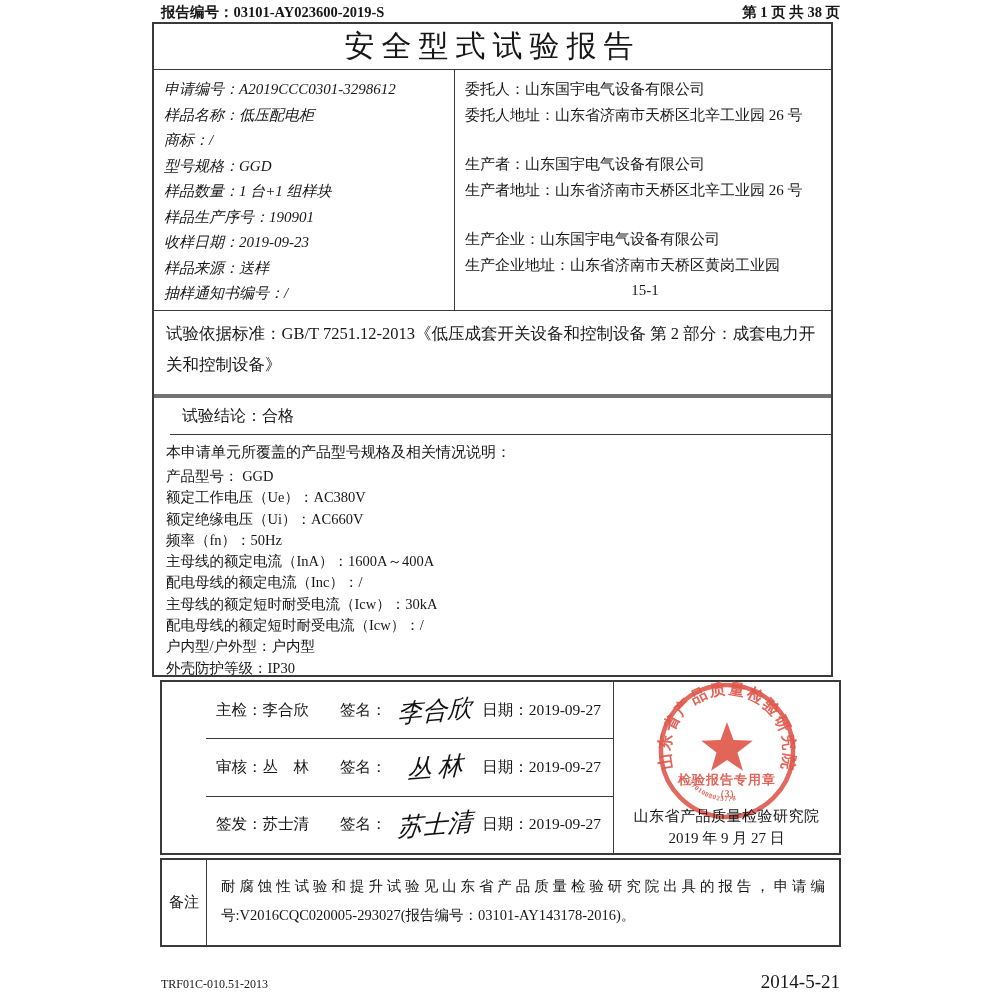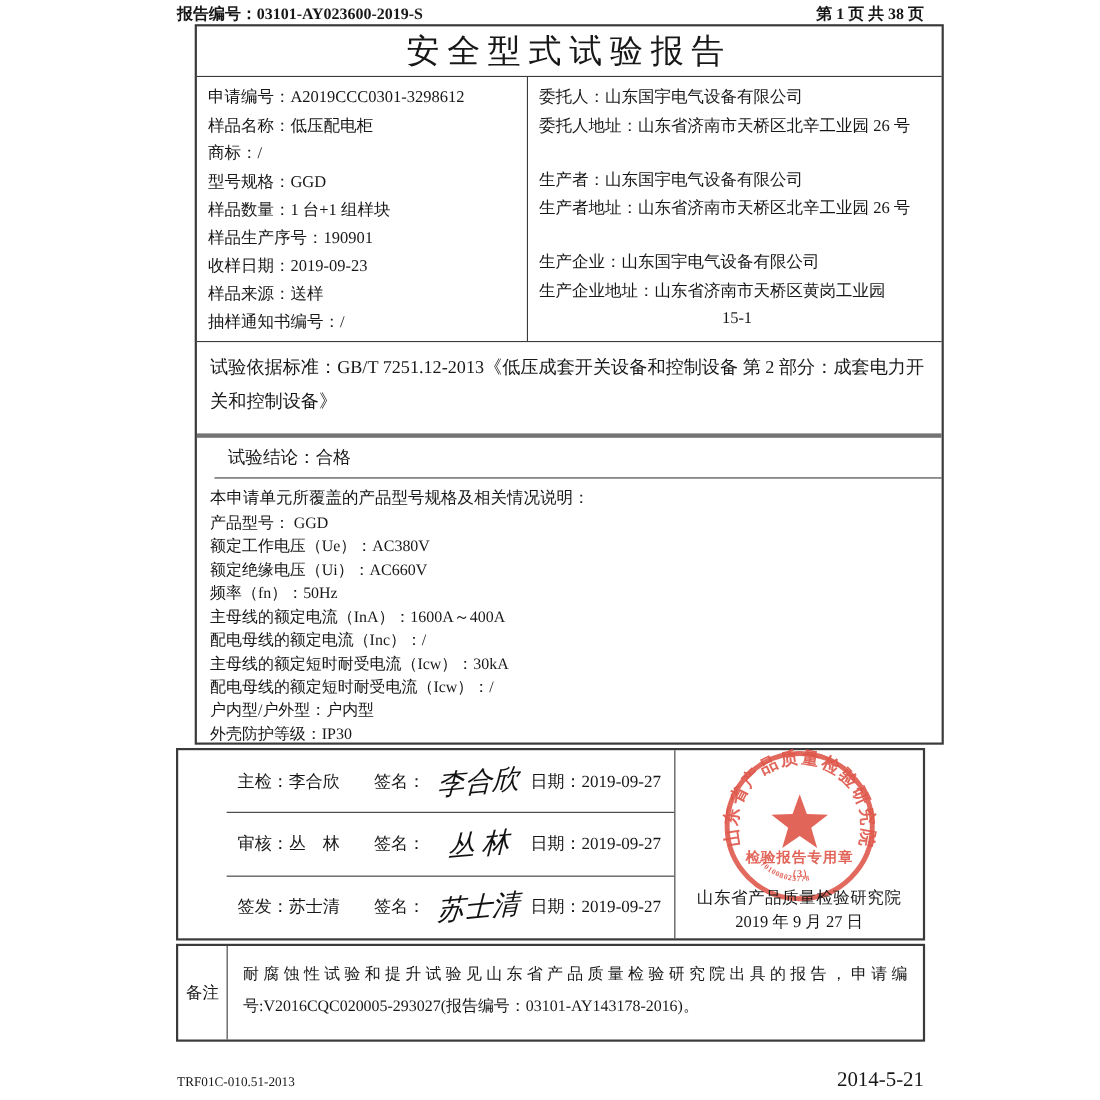--- a/index.html
+++ b/index.html
@@ -5,27 +5,27 @@
   html,body{margin:0;padding:0;}
   body{
     width:1000px;height:1000px;position:relative;background:#ffffff;
     font-family:"Liberation Serif", serif;color:#171717;
     -webkit-font-smoothing:antialiased;
   }
   
   .doc-header{position:absolute;top:3px;left:161px;width:679px;display:flex;
     justify-content:space-between;font-size:14.5px;font-weight:bold;gap:32px;}
   
-  .main-table{position:absolute;left:177px;top:22px;width:677px;height:651px;
+  .main-table{position:absolute;left:152px;top:22px;width:677px;height:651px;
     border:2px solid #3a3a3a;display:flex;flex-direction:column;background:#fff;}
   .title-row{height:45px;flex:0 0 45px;display:flex;align-items:center;justify-content:center;
     font-size:30px;letter-spacing:7px;border-bottom:1px solid #3a3a3a;font-weight:500;}
   .info-row{flex:0 0 240px;display:flex;border-bottom:1px solid #3a3a3a;font-size:15px;}
   .info-left{width:286px;border-right:1px solid #3a3a3a;padding:7px 4px 0 10px;}
-  .info-left .line{line-height:25.5px;}
+  .info-left .line{line-height:25.5px;font-style:italic;}
   .info-right{flex:1;padding:7px 6px 0 10px;}
   .info-right .line{line-height:25.5px;}
   .info-right .group-gap{margin-top:24px;}
   .addr2{text-align:center;}
   .standard-row{flex:0 0 76px;border-bottom:4px solid #737373;padding:7px 12px 0;
     font-size:16.5px;line-height:31px;}
   .conclusion-row{flex:0 0 36px;border-bottom:1px solid #3a3a3a;display:flex;align-items:center;
     padding:0 12px;font-size:16px;margin-left:16px;}
   .coverage-row{flex:1;padding:7px 12px 0;font-size:14.5px;}
   .coverage-row .heading{line-height:24px;font-size:15px;font-family:Liberation Mono, monospace;}

